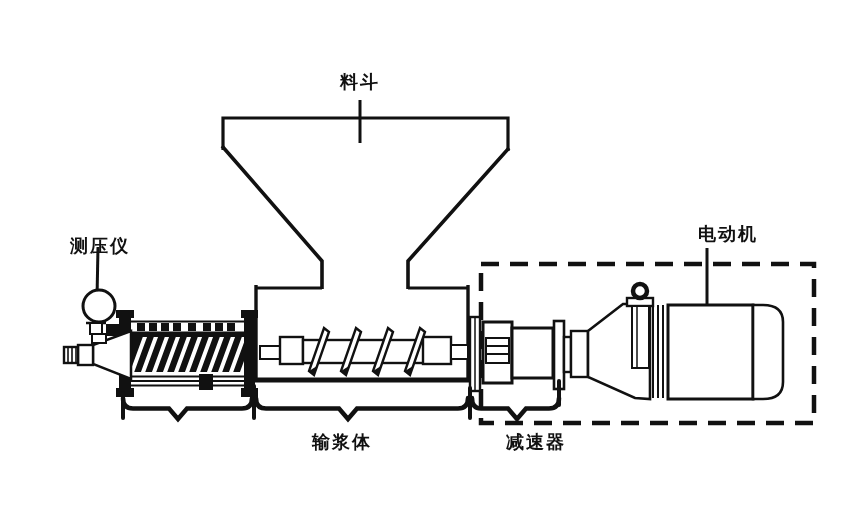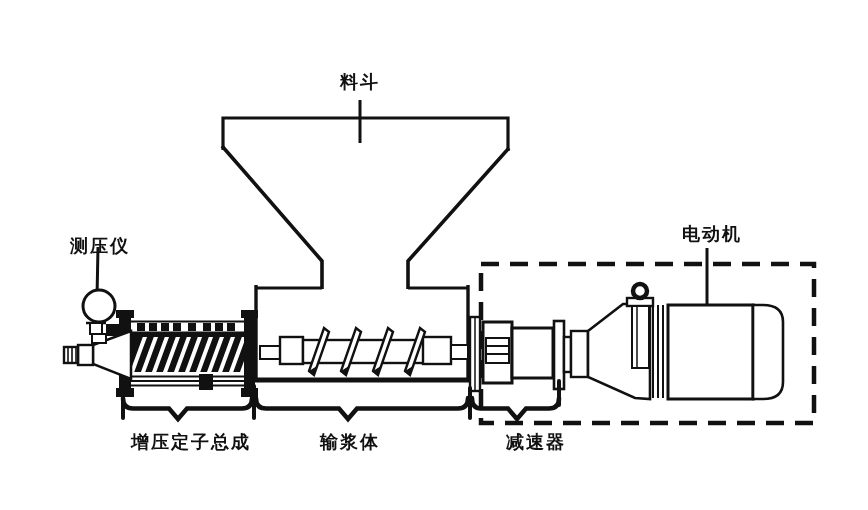--- a/index.html
+++ b/index.html
@@ -24,23 +24,22 @@
   .fw{fill:#ffffff;stroke:#111;}
   .fb{fill:#111;stroke:none;}
 </style>
 </head>
 <body>
 
 <div class="canvas">
 
   <div class="dlabel" style="left:360px;top:70px;">料斗</div>
   <div class="dlabel" style="left:100px;top:234px;">测压仪</div>
-  <div class="dlabel" style="left:712px;top:222px;">电动机</div>
-  <div class="dlabel" style="left:191px;top:430px;">增压定子总成</div>
-  <div class="dlabel" style="left:350px;top:430px;">输浆体</div>
+  <div class="dlabel" style="left:728px;top:222px;">电动机</div>
+  <div class="dlabel" style="left:342px;top:430px;">输浆体</div>
   <div class="dlabel" style="left:536px;top:430px;">减速器</div>
 
   <svg width="868" height="510" viewBox="0 0 868 510">
 
     <g>
       <path class="ln" stroke-width="3" d="M360,100 L360,143"></path>
       <path class="ln" stroke-width="3" d="M98,247 L97,299"></path>
       <path class="ln" stroke-width="3" d="M707,248 L707,320"></path>
     </g>
 

